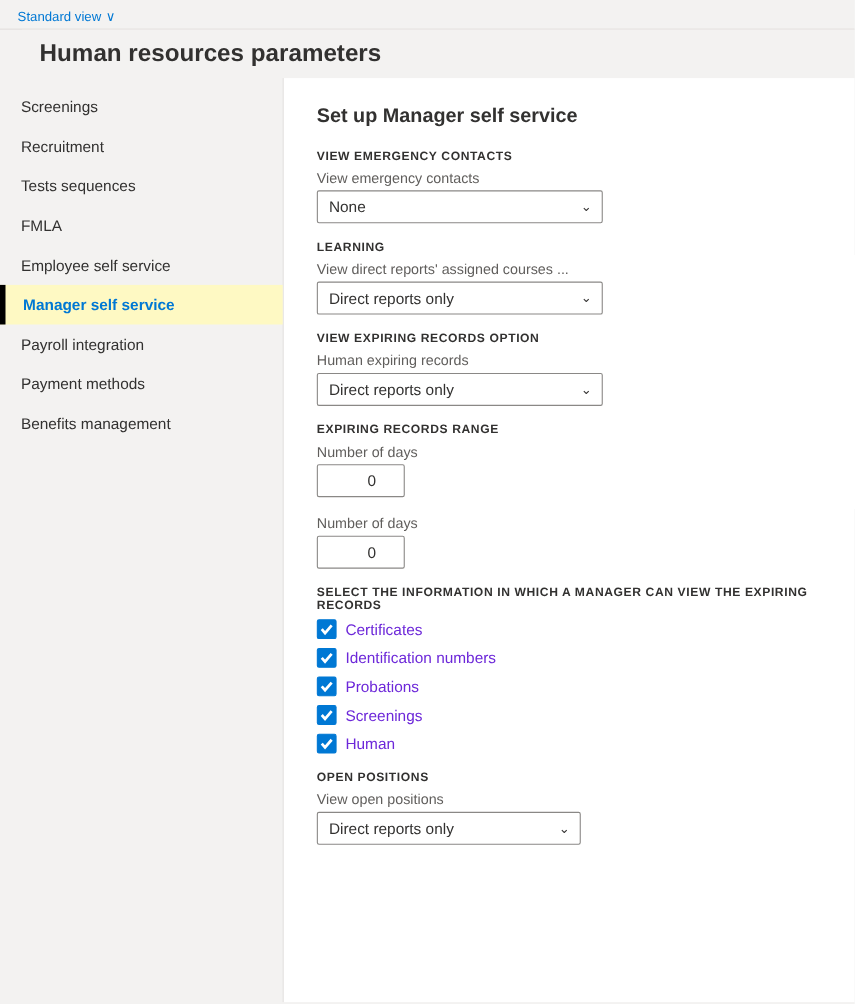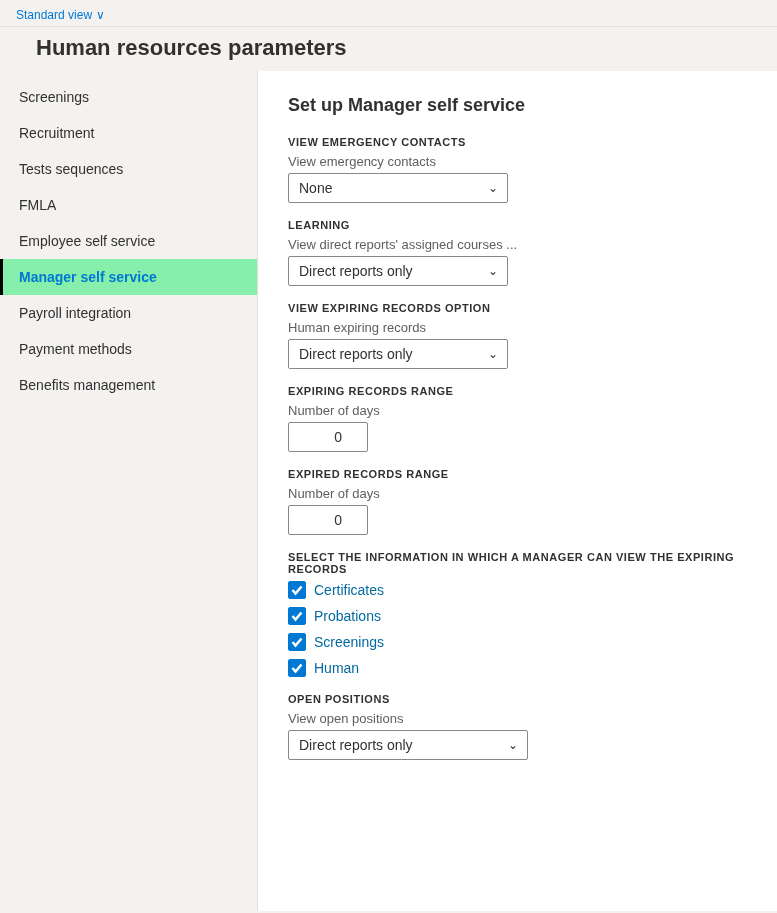--- a/index.html
+++ b/index.html
@@ -52,24 +52,24 @@
     .sidebar-item {
       padding: 10px 16px;
       cursor: pointer;
       color: #323130;
       font-size: 14px;
       border-left: 3px solid transparent;
       transition: background 0.1s;
     }
 
     .sidebar-item.active {
-      border-left: 3px solid #000000;
+      border-left: 5px solid #000000;
       color: #0078d4;
       font-weight: 600;
-      background: #86efac;
+      background: #fef9c3;
     }
 
     .content {
       flex: 1;
       background: #ffffff;
       padding: 24px 30px;
       overflow-y: auto;
     }
 
     .section-title-large {
@@ -94,21 +94,21 @@
 
     .field-label {
       font-size: 13px;
       color: #605e5c;
       margin-bottom: 4px;
     }
 
     .select-wrapper {
       position: relative;
       display: inline-block;
-      width: 220px;
+      width: 260px;
     }
 
     .select-control {
       width: 100%;
       padding: 6px 32px 6px 10px;
       border: 1px solid #8a8886;
       background: #ffffff;
       font-size: 14px;
       color: #323130;
       appearance: none;
@@ -161,21 +161,21 @@
     .checkbox-custom svg {
       width: 12px;
       height: 12px;
       fill: none;
       stroke: white;
       stroke-width: 2.5;
     }
 
     .checkbox-label {
       font-size: 14px;
-      color: #0369a1;
+      color: #6d28d9;
     }
 
     .divider-section {
       margin-bottom: 16px;
     }
 
     .select-wrapper-wide {
       width: 240px;
     }
   </style>
@@ -264,37 +264,44 @@
       </div>
     </div>
 
     <div class="field-group divider-section">
       <div class="field-label-caps">EXPIRING RECORDS RANGE</div>
       <div class="field-label">Number of days</div>
       <input class="number-input" type="number" value="0" style="">
     </div>
 
     <div class="field-group divider-section">
-      <div class="field-label-caps">EXPIRED RECORDS RANGE</div>
       <div class="field-label">Number of days</div>
       <input class="number-input" type="number" value="0" style="">
     </div>
 
     <div class="field-group divider-section">
       <div class="field-label-caps">SELECT THE INFORMATION IN WHICH A MANAGER CAN VIEW THE EXPIRING RECORDS</div>
 
       <div class="checkbox-group">
         <div class="checkbox-custom">
           <svg viewBox="0 0 12 12">
               <polyline points="1.5,6 4.5,9.5 10.5,2.5"></polyline>
             </svg>
         </div>
         <span class="checkbox-label">Certificates</span>
       </div>
 
+      <div class="checkbox-group">
+        <div class="checkbox-custom">
+          <svg viewBox="0 0 12 12">
+              <polyline points="1.5,6 4.5,9.5 10.5,2.5"></polyline>
+            </svg>
+        </div>
+        <span class="checkbox-label">Identification numbers</span>
+      </div>
 
       <div class="checkbox-group">
         <div class="checkbox-custom">
           <svg viewBox="0 0 12 12">
               <polyline points="1.5,6 4.5,9.5 10.5,2.5"></polyline>
             </svg>
         </div>
         <span class="checkbox-label">Probations</span>
       </div>
 

